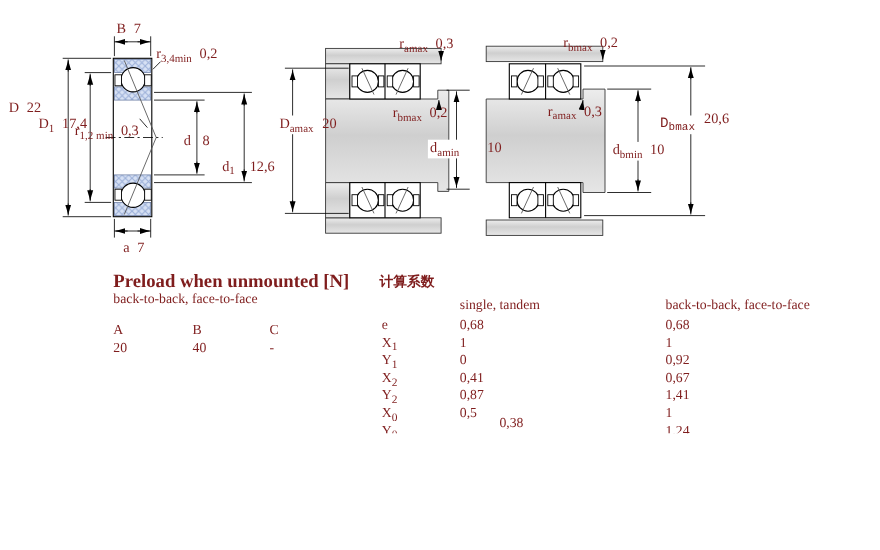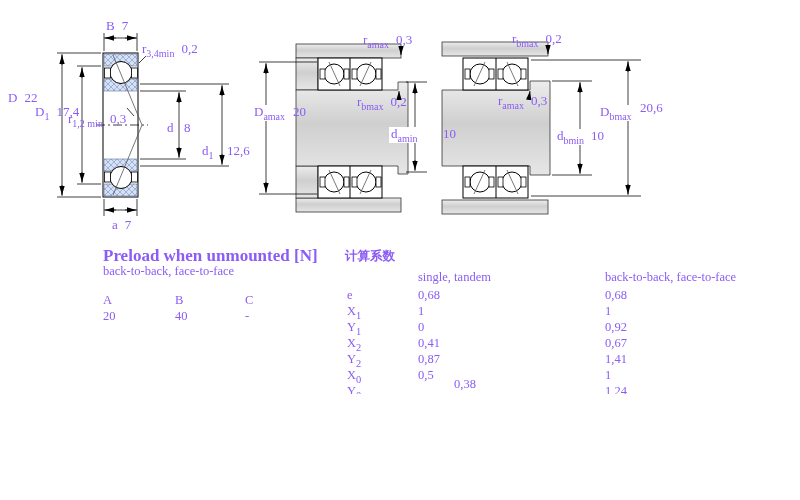--- a/index.html
+++ b/index.html
@@ -1,17 +1,17 @@
 <!DOCTYPE html>
 <html><head>
 <meta charset="utf-8">
 <style>
   html,body{margin:0;padding:0;background:#fff;}
   #page{position:relative;width:800px;height:394px;background:#fff;overflow:hidden;
-        font-family:"Liberation Serif", serif;color:#8b5cf6;}
+        font-family:"Liberation Serif", serif;color:#7f1d1d;}
   svg{position:absolute;left:0;top:0;}
   .ln{stroke:#000;stroke-width:1;fill:none;}
   .thin{stroke:#000;stroke-width:0.75;fill:none;}
   .cl{stroke:#000;stroke-width:0.75;fill:none;stroke-dasharray:9 3 2 3;}
   .contact{stroke:#555;stroke-width:0.8;fill:none;}
   .cell{fill:#fff;stroke:#000;stroke-width:1;}
   .ball{fill:#fff;stroke:#000;stroke-width:1;}
   .cage{fill:#fff;stroke:#000;stroke-width:0.8;}
   .steel{fill:url(#steelGrad);stroke:#333;stroke-width:0.8;}
   .ring{stroke:#5f729b;stroke-width:0.6;}
@@ -201,21 +201,21 @@
 
   <div class="dim" style="left:363px;top:33px;"><span>r</span><sub>amax</sub><span class="v">0,3</span></div>
   <div class="dim wbg" style="left:252px;top:105px;"><span>D</span><sub>amax</sub></div>
   <div class="dim" style="left:293px;top:105px;"><span>20</span></div>
   <div class="dim" style="left:357px;top:95px;"><span>r</span><sub>bmax</sub><span class="v">0,2</span></div>
   <div class="dim wbg" style="left:389px;top:127px;"><span>d</span><sub>amin</sub></div>
   <div class="dim" style="left:443px;top:127px;"><span>10</span></div>
 
   <div class="dim" style="left:512px;top:32px;"><span>r</span><sub>bmax</sub><span class="v">0,2</span></div>
   <div class="dim" style="left:498px;top:94px;"><span>r</span><sub>amax</sub><span class="v">0,3</span></div>
-  <div class="dim wbg" style="left:598px;top:105px;"><span>D</span><sub>bmax</sub></div>
+  <div class="dim wbg" style="left:598px;top:105px;font-family:Liberation Mono, monospace;"><span>D</span><sub>bmax</sub></div>
   <div class="dim" style="left:640px;top:101px;"><span>20,6</span></div>
   <div class="dim wbg" style="left:555px;top:129px;"><span>d</span><sub>bmin</sub></div>
   <div class="dim" style="left:591px;top:129px;"><span>10</span></div>
 
   <div>
     <div class="tbl bold" style="left:103px;top:249px;">Preload when unmounted [N]</div>
     <div class="tbl" style="left:103px;top:265px;">back-to-back, face-to-face</div>
     <div class="tbl" style="left:103px;top:294px;">A</div>
     <div class="tbl" style="left:175px;top:294px;">B</div>
     <div class="tbl" style="left:245px;top:294px;">C</div>

